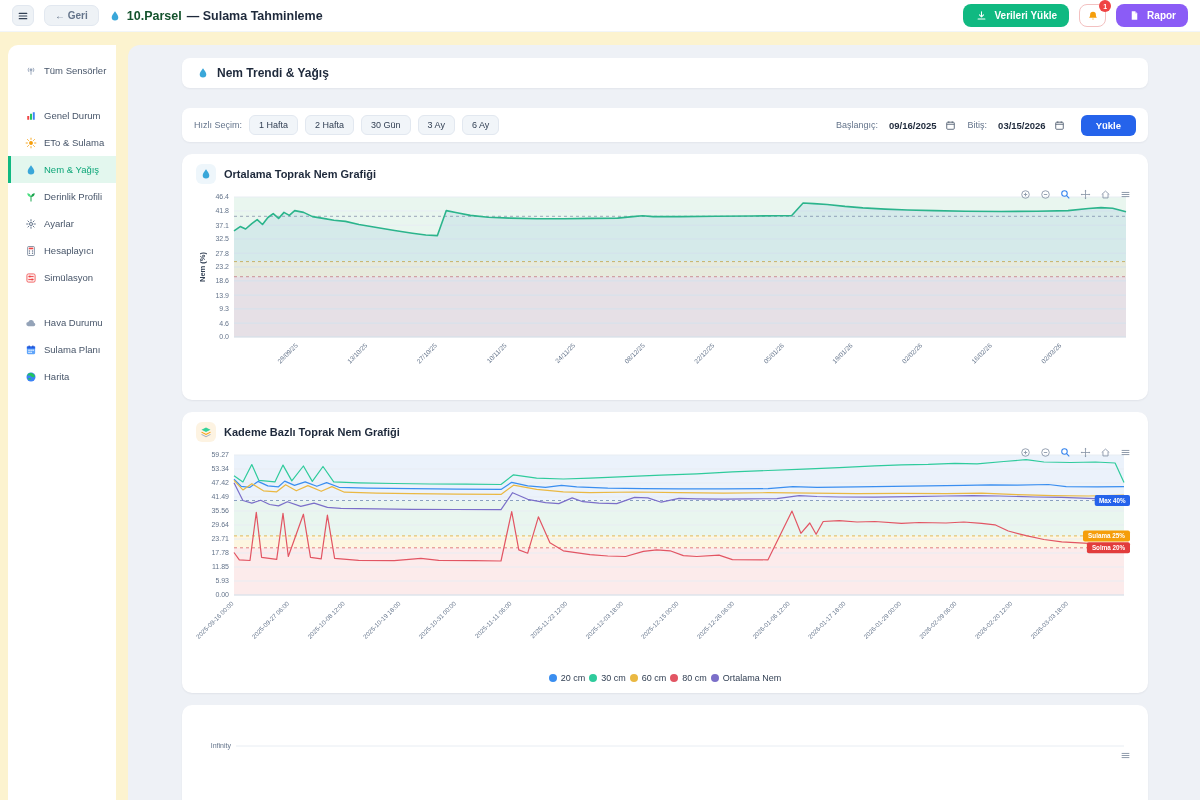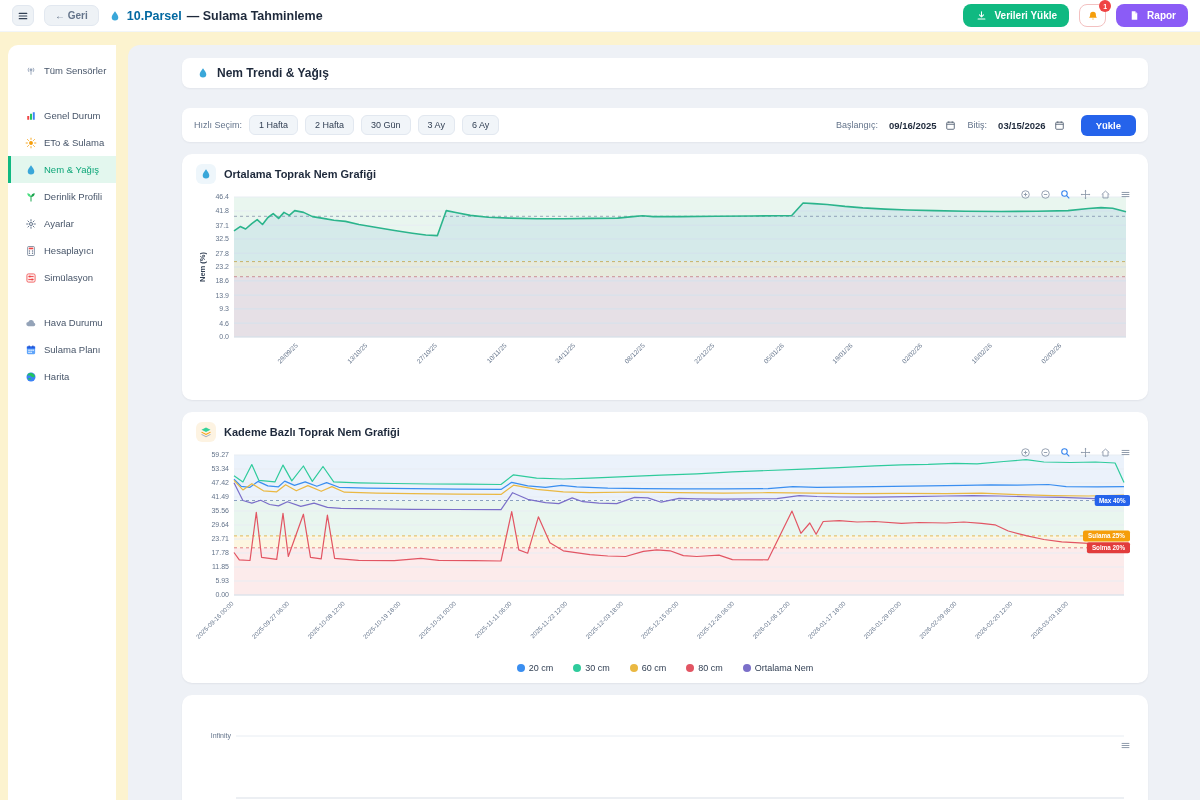--- a/index.html
+++ b/index.html
@@ -9,21 +9,21 @@
 
   
   .header{position:absolute;top:0;left:0;right:0;height:32px;background:#fff;
           display:flex;align-items:center;gap:10px;padding:12px 12px;z-index:5;
           border-bottom:1px solid #f1f5f9}
   .icon-btn{width:22px;height:21px;border-radius:6px;background:#eef2f6;border:1px solid #e2e8f0;
             display:flex;align-items:center;justify-content:center;cursor:pointer}
   .back-btn{background:#eef2f6;border:1px solid #e2e8f0;border-radius:7px;color:#64748b;
             font-size:10px;font-weight:bold;padding:4px 10px;cursor:pointer}
   .app-title{display:flex;align-items:center;gap:5px;font-size:12.5px;font-weight:bold}
-  .app-title .parcel{color:#0369a1}
+  .app-title .parcel{color:#14532d}
   .spacer{flex:1}
   .btn-green{background:#10b981;color:#fff;border:none;border-radius:8px;padding:5px 12px;
              font-size:10px;font-weight:bold;display:flex;align-items:center;gap:6px;cursor:pointer}
   .bell-btn{position:relative;width:27px;height:23px;background:#fff;border:1px solid #f3c1c1;
             border-radius:8px;display:flex;align-items:center;justify-content:center;cursor:pointer}
   .bell-badge{position:absolute;top:-5px;right:-6px;width:12px;height:12px;border-radius:50%;
               background:#ef4444;color:#fff;font-size:7px;font-weight:bold;
               display:flex;align-items:center;justify-content:center}
   .btn-purple{background:#8b5cf6;color:#fff;border:none;border-radius:8px;padding:5px 12px;
               font-size:10px;font-weight:bold;display:flex;align-items:center;gap:6px;cursor:pointer}
@@ -58,22 +58,22 @@
   .card{margin-top:12px;background:#fff;border-radius:10px;padding:10px 14px;position:relative;
         box-shadow:0 1px 2px rgba(15,23,42,.06)}
   .card-head{display:flex;align-items:center;gap:8px;font-size:11px;font-weight:bold;color:#1e293b}
   .chip-icon{width:20px;height:20px;border-radius:6px;background:#eef6fb;
              display:flex;align-items:center;justify-content:center}
   .chip-icon.amber{background:#fdf3e2}
   .chip-icon.gray{background:#eef2f6}
   .modebar{position:absolute;right:16px;top:34px;display:flex;gap:7px;align-items:center}
   .mb-btn{width:13px;height:13px;display:flex;align-items:center;justify-content:center;cursor:pointer}
   .chart-svg{display:block;margin-top:3px}
-  .legend{display:flex;justify-content:center;align-items:center;gap:20px;font-size:9px;
-          color:#334155;margin-top:2px}
+  .legend{display:flex;justify-content:center;align-items:center;gap:4px;font-size:9px;
+          color:#334155;margin-top:12px}
   .lg-item{display:flex;align-items:center;gap:4px;cursor:pointer}
   .dot{width:8px;height:8px;border-radius:50%;display:inline-block}
 </style>
 </head>
 <body>
 
 <div class="header">
   <div class="icon-btn">
     <span class="side-ic">
         <svg viewBox="0 0 16 16" width="12" height="12">

